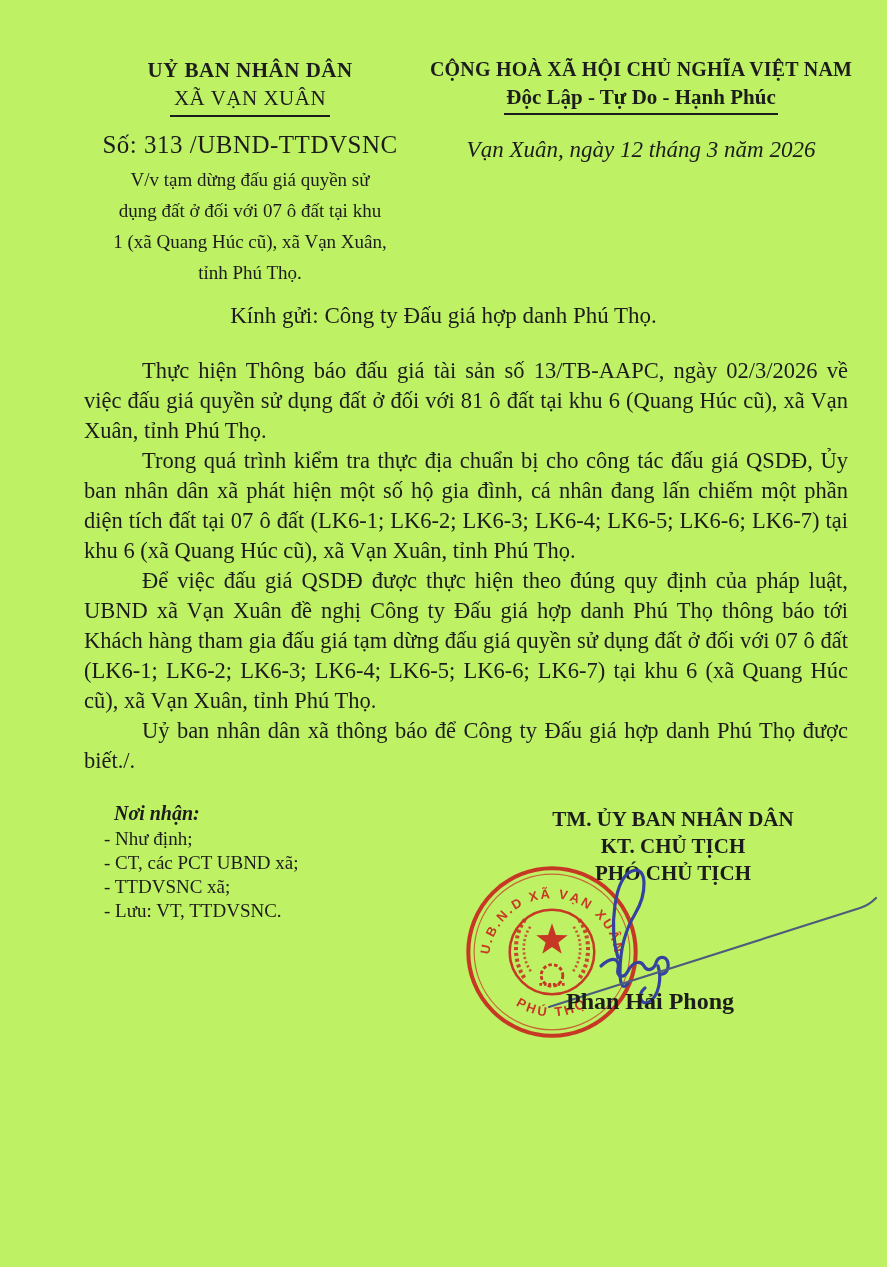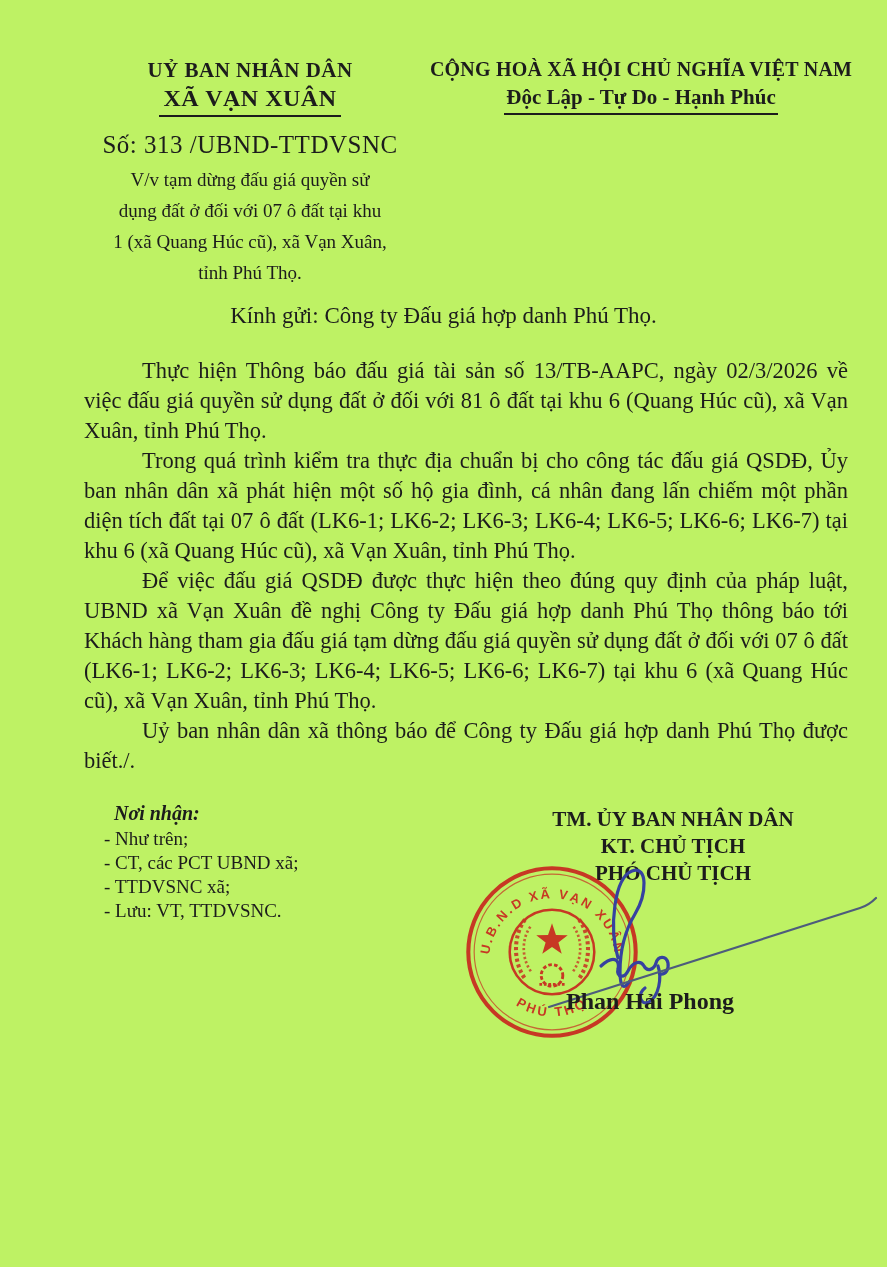--- a/index.html
+++ b/index.html
@@ -11,21 +11,21 @@
     font-family:"Liberation Serif","DejaVu Serif",serif;
     color:#1c1c1c;
     overflow:hidden;
   }
   
   .hdr-left{
     position:absolute;left:78px;top:56px;width:344px;
     text-align:center;
   }
   .org-line1{font-size:21px;font-weight:bold;letter-spacing:.5px;line-height:28px;}
-  .org-line2{font-size:24px;font-weight:bold;letter-spacing:.5px;line-height:28px;}
+  .org-line2{font-size:21px;font-weight:normal;letter-spacing:.5px;line-height:28px;}
   .org-line2 span{display:inline-block;border-bottom:2px solid #1c1c1c;padding:0 4px 3px;}
   .doc-number{font-size:25px;margin-top:13px;line-height:30px;letter-spacing:.5px;}
   .subject{font-size:19px;line-height:31px;margin-top:4px;}
   .hdr-right{
     position:absolute;left:418px;top:56px;width:446px;
     text-align:center;
   }
   .national1{font-size:20px;font-weight:bold;line-height:26px;letter-spacing:.2px;}
   .national2{font-size:21px;font-weight:bold;line-height:26px;margin-top:2px;}
   .national2 span{display:inline-block;border-bottom:2px solid #1c1c1c;padding:0 2px 3px;}
@@ -73,34 +73,35 @@
       <div>1 (xã Quang Húc cũ), xã Vạn Xuân,</div>
       <div>tỉnh Phú Thọ.</div>
     </div>
   </div>
 
   <div class="hdr-right">
     <div class="national1">CỘNG HOÀ XÃ HỘI CHỦ NGHĨA VIỆT NAM</div>
     <div class="national2">
       <span>Độc Lập - Tự Do - Hạnh Phúc</span>
     </div>
+    <div class="dateline">Vạn Xuân, ngày 12 tháng 3 năm 2026</div>
   </div>
 
   <div class="salutation">Kính gửi: Công ty Đấu giá hợp danh Phú Thọ.</div>
 
   <div class="body-text">
     <p>Thực hiện Thông báo đấu giá tài sản số 13/TB-AAPC, ngày 02/3/2026 về việc đấu giá quyền sử dụng đất ở đối với 81 ô đất tại khu 6 (Quang Húc cũ), xã Vạn Xuân, tỉnh Phú Thọ.</p>
     <p>Trong quá trình kiểm tra thực địa chuẩn bị cho công tác đấu giá QSDĐ, Ủy ban nhân dân xã phát hiện một số hộ gia đình, cá nhân đang lấn chiếm một phần diện tích đất tại 07 ô đất (LK6-1; LK6-2; LK6-3; LK6-4; LK6-5; LK6-6; LK6-7) tại khu 6 (xã Quang Húc cũ), xã Vạn Xuân, tỉnh Phú Thọ.</p>
     <p>Để việc đấu giá QSDĐ được thực hiện theo đúng quy định của pháp luật, UBND xã Vạn Xuân đề nghị Công ty Đấu giá hợp danh Phú Thọ thông báo tới Khách hàng tham gia đấu giá tạm dừng đấu giá quyền sử dụng đất ở đối với 07 ô đất (LK6-1; LK6-2; LK6-3; LK6-4; LK6-5; LK6-6; LK6-7) tại khu 6 (xã Quang Húc cũ), xã Vạn Xuân, tỉnh Phú Thọ.</p>
     <p>Uỷ ban nhân dân xã thông báo để Công ty Đấu giá hợp danh Phú Thọ được biết./.</p>
   </div>
 
   <div class="recipients">
     <div class="recipients-title">Nơi nhận:</div>
-    <div>- Như trên;</div>
+    <div>- Như định;</div>
     <div>- CT, các PCT UBND xã;</div>
     <div>- TTDVSNC xã;</div>
     <div>- Lưu: VT, TTDVSNC.</div>
   </div>
 
   <div class="sig-block">
     <div>TM. ỦY BAN NHÂN DÂN</div>
     <div>KT. CHỦ TỊCH</div>
     <div>PHÓ CHỦ TỊCH</div>
   </div>

